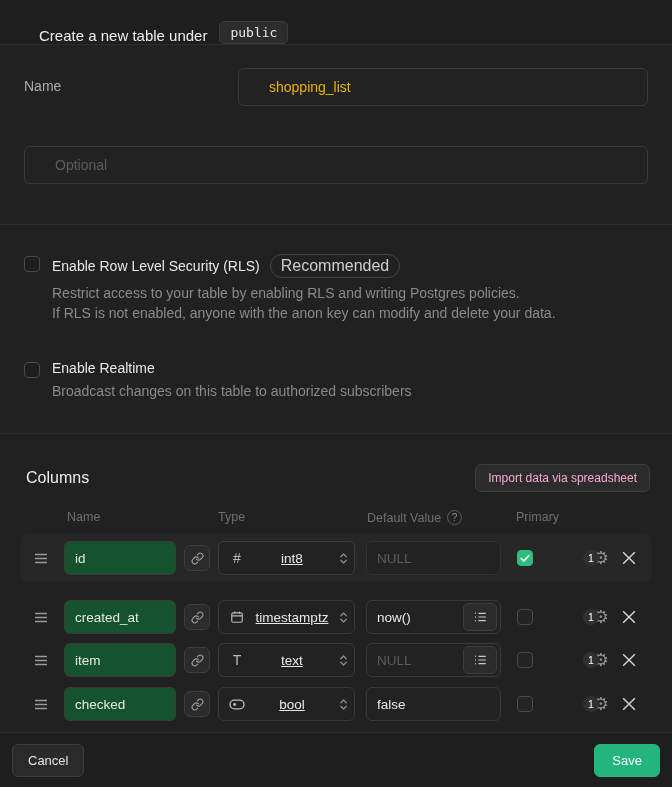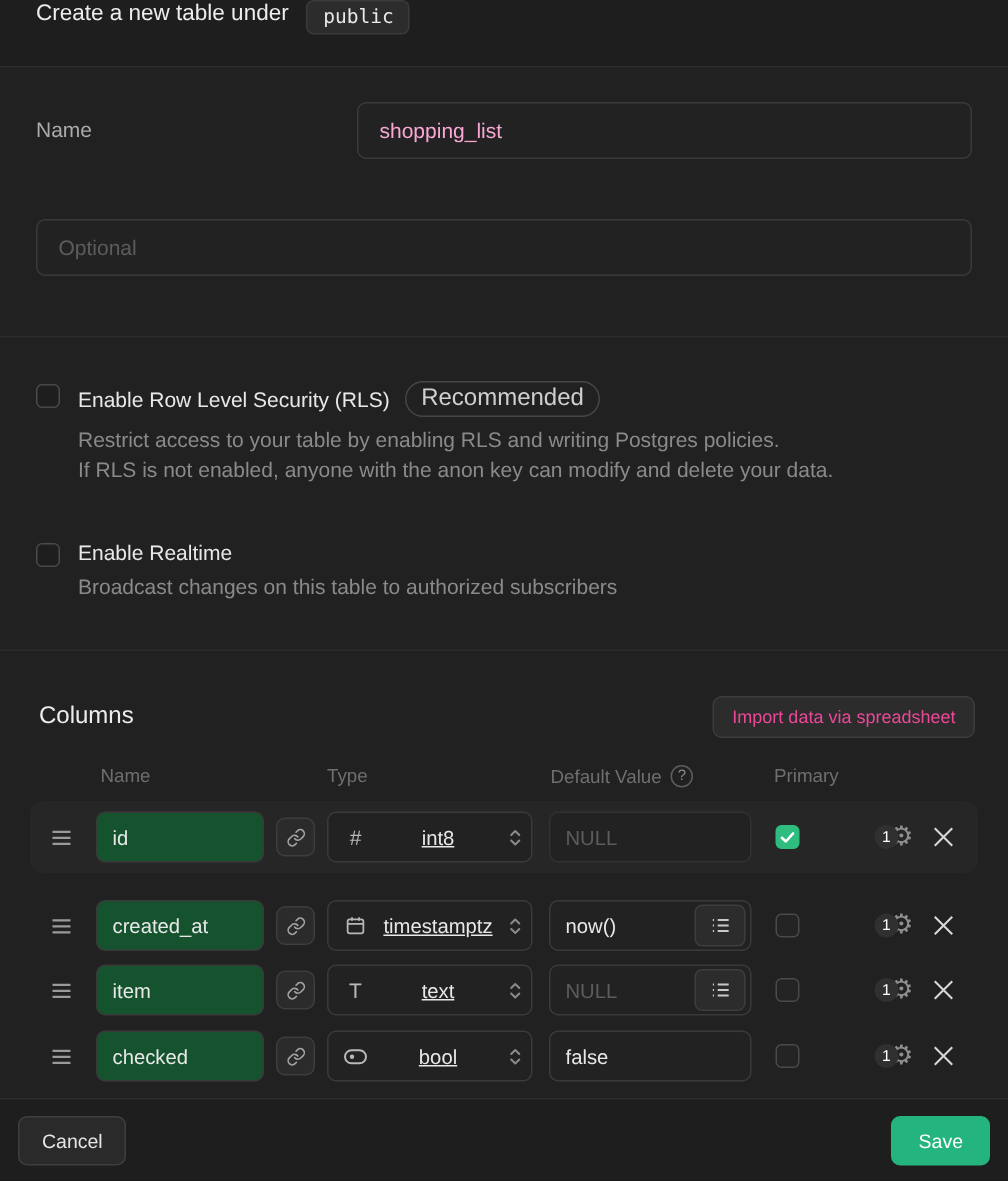--- a/index.html
+++ b/index.html
@@ -3,45 +3,45 @@
 <meta charset="utf-8">
 <style>
   html,body{margin:0;padding:0;background:#161616;}
   body{width:672px;height:787px;font-family:"Liberation Sans","DejaVu Sans",sans-serif;-webkit-font-smoothing:antialiased;}
   .dialog{width:672px;height:787px;display:flex;flex-direction:column;background:#212121;color:#ededed;overflow:hidden;}
   *{box-sizing:border-box;}
   button{font-family:inherit;cursor:pointer;}
   input{font-family:inherit;outline:none;}
 
   
-  .hdr{flex:0 0 45px;display:flex;align-items:flex-start;gap:12px;padding:0 24px;background:#1e1e1e;border-bottom:1px solid #2d2d2d;}
+  .hdr{flex:0 0 45px;display:flex;align-items:flex-end;gap:12px;padding:0 39px;background:#1e1e1e;border-bottom:1px solid #2d2d2d;}
   .hdr-title{font-size:15px;color:#ededed;}
   .schema-badge{font-family:"DejaVu Sans Mono","Liberation Mono",monospace;font-size:13px;background:#2c2c2c;border:1px solid #3b3b3b;border-radius:5px;padding:3px 10px;color:#e8e8e8;}
 
   
   .sec-fields{flex:0 0 170px;padding:23px 24px 0;border-bottom:1px solid #2d2d2d;}
   .field-row{display:flex;align-items:flex-start;margin-bottom:40px;}
   .field-label{width:214px;padding-top:10px;font-size:14px;color:#ababab;}
-  .text-input{flex:1;height:38px;background:#222222;border:1px solid #3a3a3a;border-radius:6px;padding:0 14px;color:#f9a8d4;font-size:14px;}
+  .text-input{flex:1;height:38px;background:#222222;border:1px solid #3a3a3a;border-radius:6px;padding:0 30px;color:#eab308;font-size:14px;}
   input::placeholder{color:#5c5c5c;}
 
   
   .sec-toggles{flex:0 0 209px;padding:29px 24px 0;border-bottom:1px solid #2d2d2d;}
   .toggle-block{display:flex;gap:12px;}
   .toggle-realtime{margin-top:37px;}
   .cbx{width:16px;height:16px;flex:0 0 16px;border:1px solid #4a4a4a;border-radius:4px;background:#1e1e1e;margin-top:2px;padding:0;}
   .toggle-title-row{display:flex;align-items:center;gap:10px;font-size:14px;color:#e8e8e8;}
   .badge-pill{border:1px solid #464646;border-radius:999px;padding:2px 10px;font-size:16px;color:#cfcfcf;background:transparent;}
   .toggle-desc{font-size:14px;color:#8a8a8a;line-height:20px;margin-top:5px;}
 
   
   .sec-columns{flex:1;padding:30px 20px 0;}
   .columns-head{display:flex;justify-content:space-between;align-items:center;padding:0 2px;}
   .columns-title{font-size:16px;color:#ededed;margin-left:4px;}
-  .import-btn{font-size:12px;color:#ec4899;background:#2c2c2c;border:1px solid #3d3d3d;border-radius:6px;padding:6px 12px;}
+  .import-btn{font-size:12px;color:#f9a8d4;background:#2c2c2c;border:1px solid #3d3d3d;border-radius:6px;padding:6px 12px;}
   .col-headers{position:relative;height:14px;margin-top:18px;font-size:12.5px;color:#6f6f6f;}
   .ch{position:absolute;top:0;display:flex;align-items:center;gap:6px;}
   .ch-name{left:47px;} .ch-type{left:198px;} .ch-default{left:347px;} .ch-primary{left:496px;}
   .help-circle{width:15px;height:15px;border:1px solid #5d5d5d;border-radius:50%;display:inline-flex;align-items:center;justify-content:center;font-size:10px;color:#8a8a8a;}
 
   .row-panel{margin-top:10px;height:48px;background:#262626;border-radius:8px;display:flex;align-items:center;padding:0 14px;}
   .col-row{display:flex;align-items:center;width:100%;}
   .col-row.standalone{padding:0 14px;height:34px;}
   .row-2{margin-top:18px;} .row-3{margin-top:9px;} .row-4{margin-top:10px;}
 

